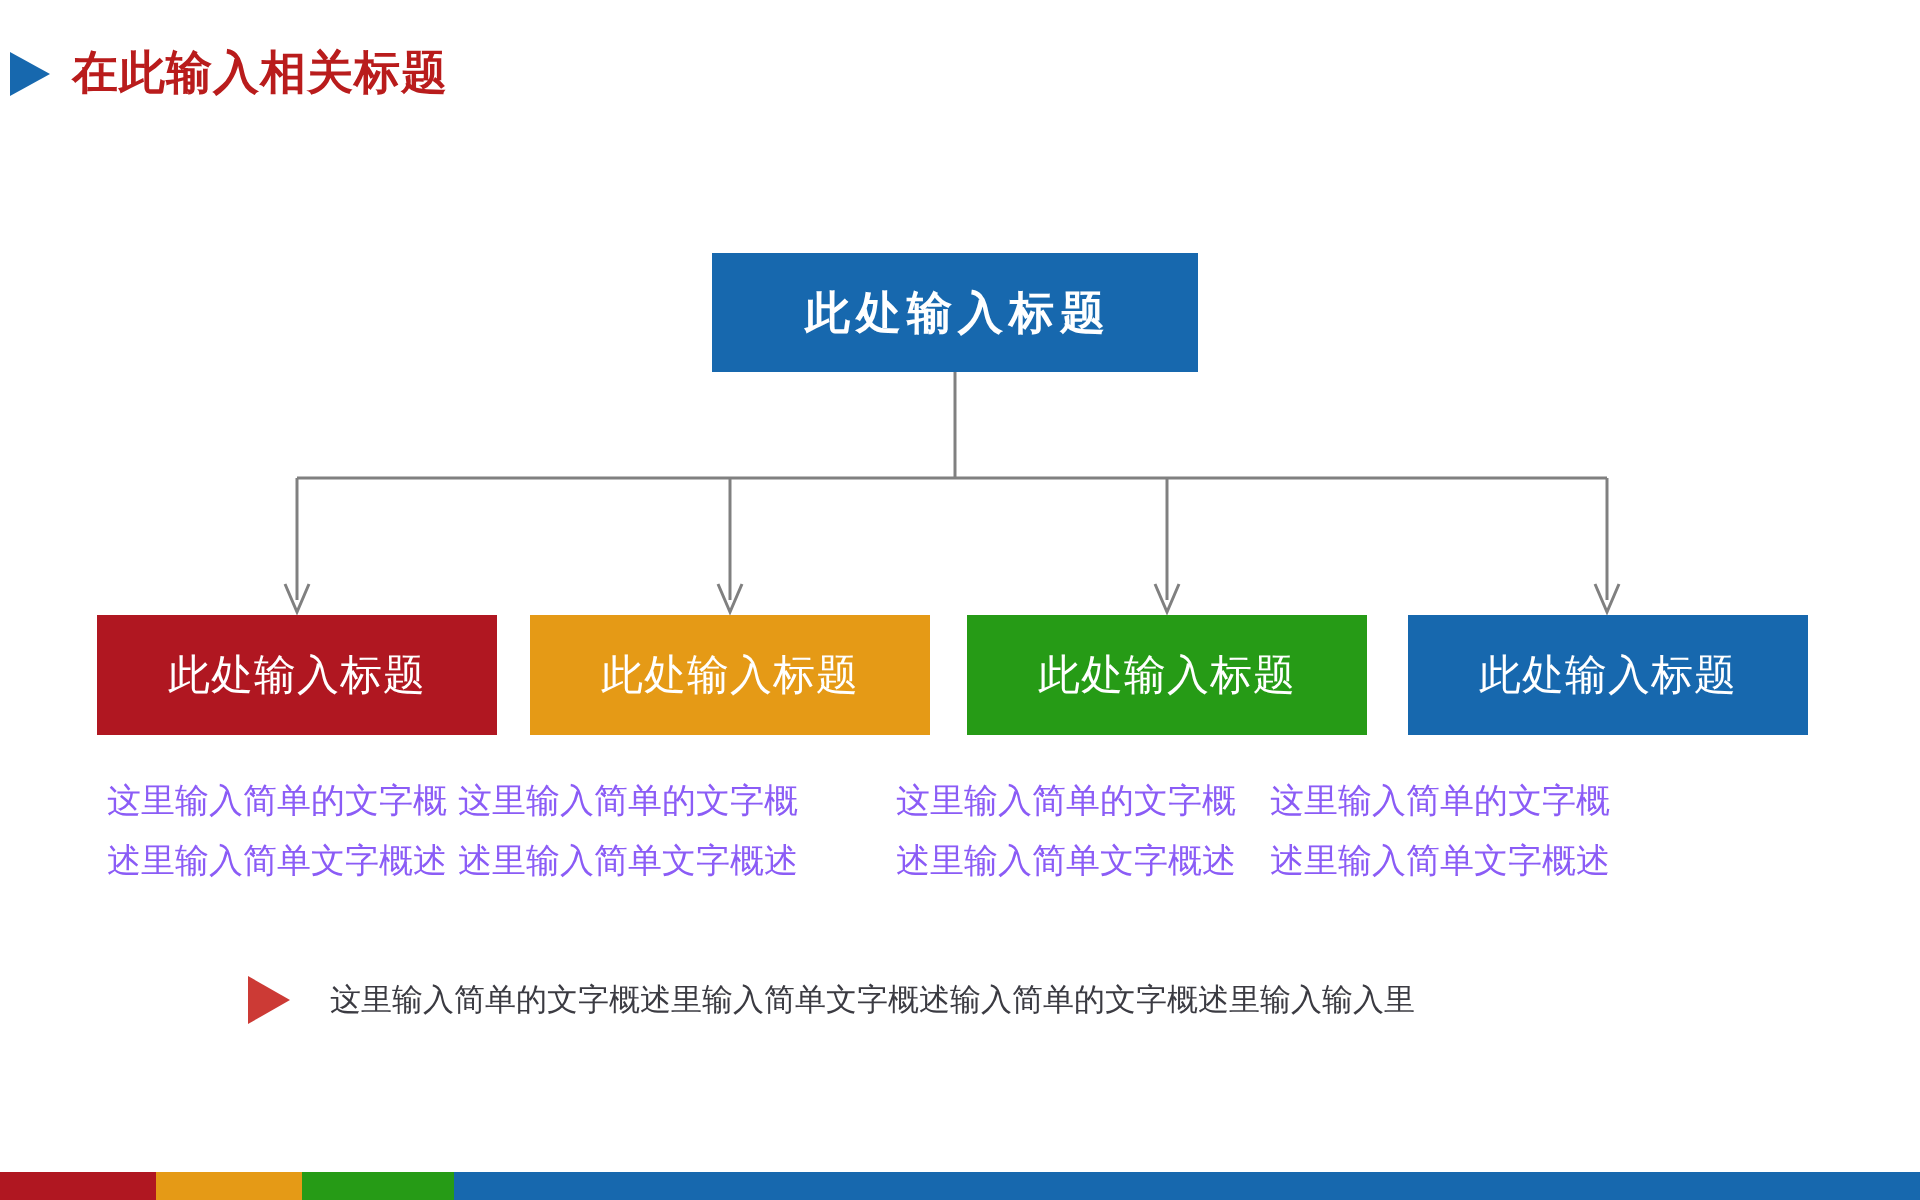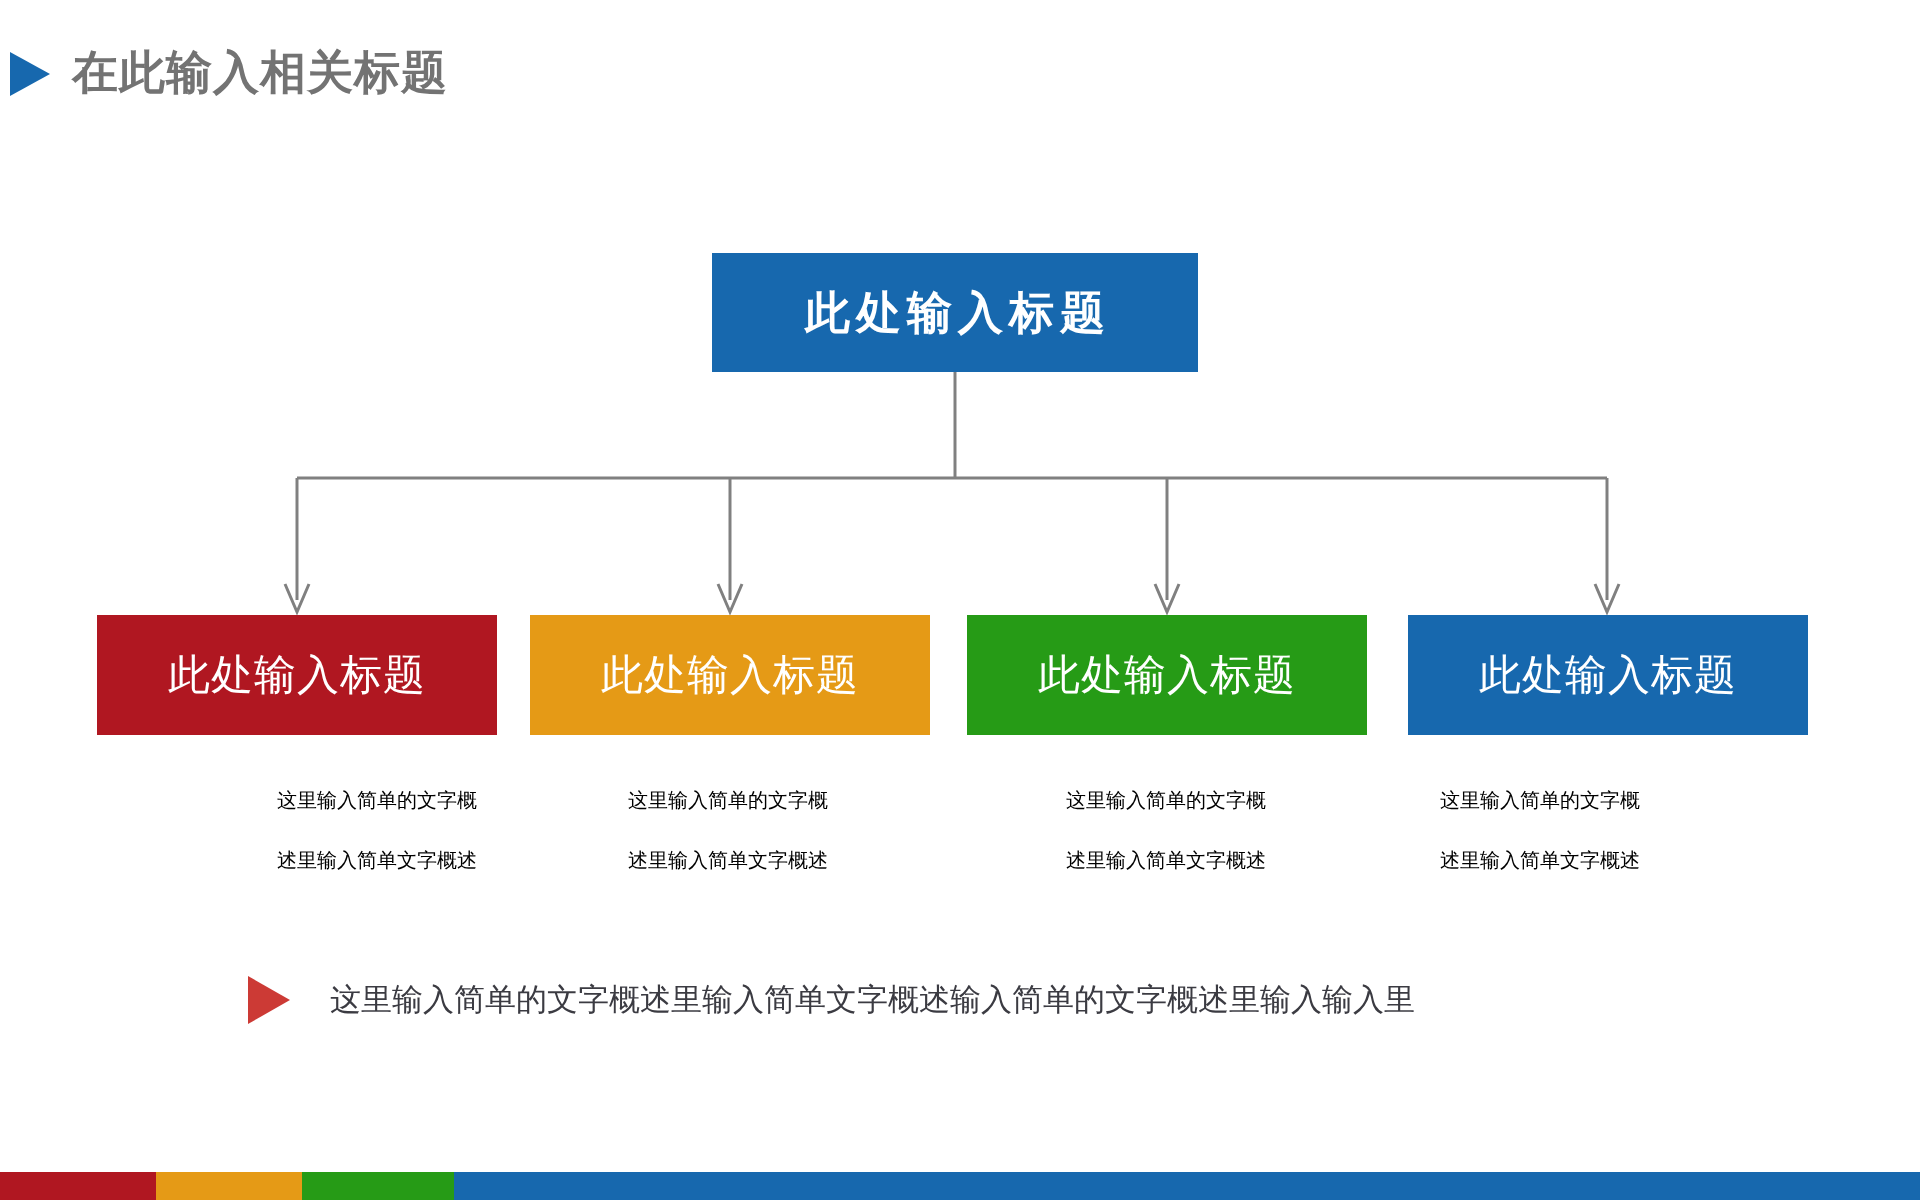--- a/index.html
+++ b/index.html
@@ -33,21 +33,21 @@
     border-bottom: 22px solid transparent;
     border-left: 40px solid #1768AE;
   }
   .header-title {
     position: absolute;
     left: 72px;
     top: 0px;
     font-family: "Liberation Sans", "DejaVu Sans", sans-serif;
     font-size: 46px;
     font-weight: bold;
-    color: #737373;
+    color: #b91c1c;
     letter-spacing: 1px;
     line-height: 64px;
     white-space: nowrap;
   }
 
   
   .diagram {
     position: absolute;
     left: 0;
     top: 0;
@@ -103,24 +103,24 @@
     letter-spacing: 1px;
     white-space: nowrap;
   }
 
   
   .child-desc {
     position: absolute;
     top: 770px;
     width: 400px;
     font-family: "DejaVu Serif", "Liberation Serif", serif;
-    font-size: 20px;
+    font-size: 34px;
     line-height: 60px;
-    color: #000000;
-    text-align: right;
+    color: #8b5cf6;
+    text-align: center;
     white-space: nowrap;
   }
   .child-desc div { white-space: nowrap; }
 
   
   .footer-note {
     position: absolute;
     left: 248px;
     top: 965px;
     height: 70px;

